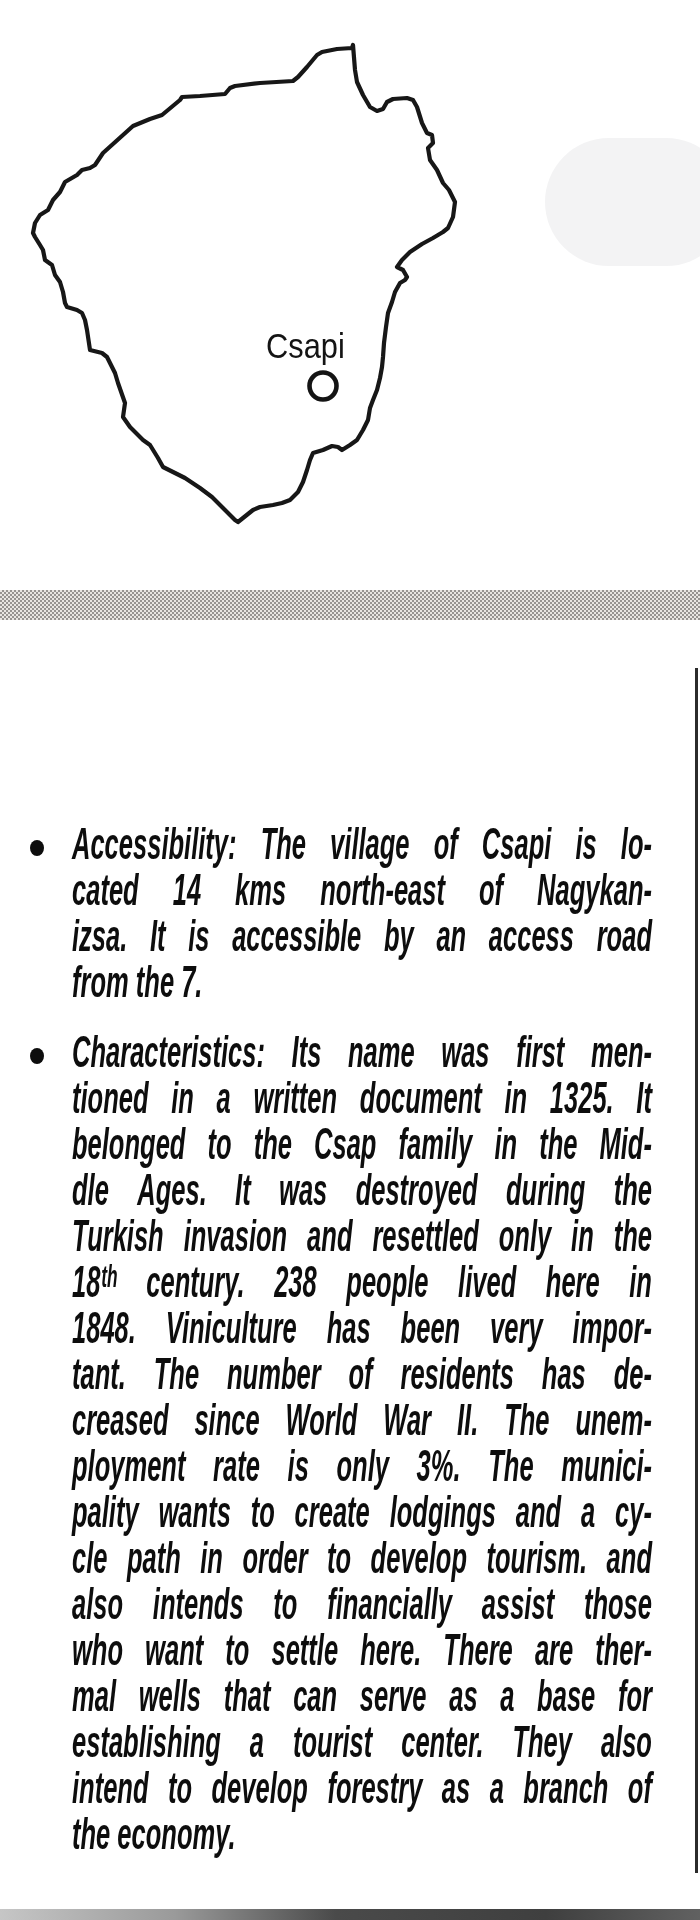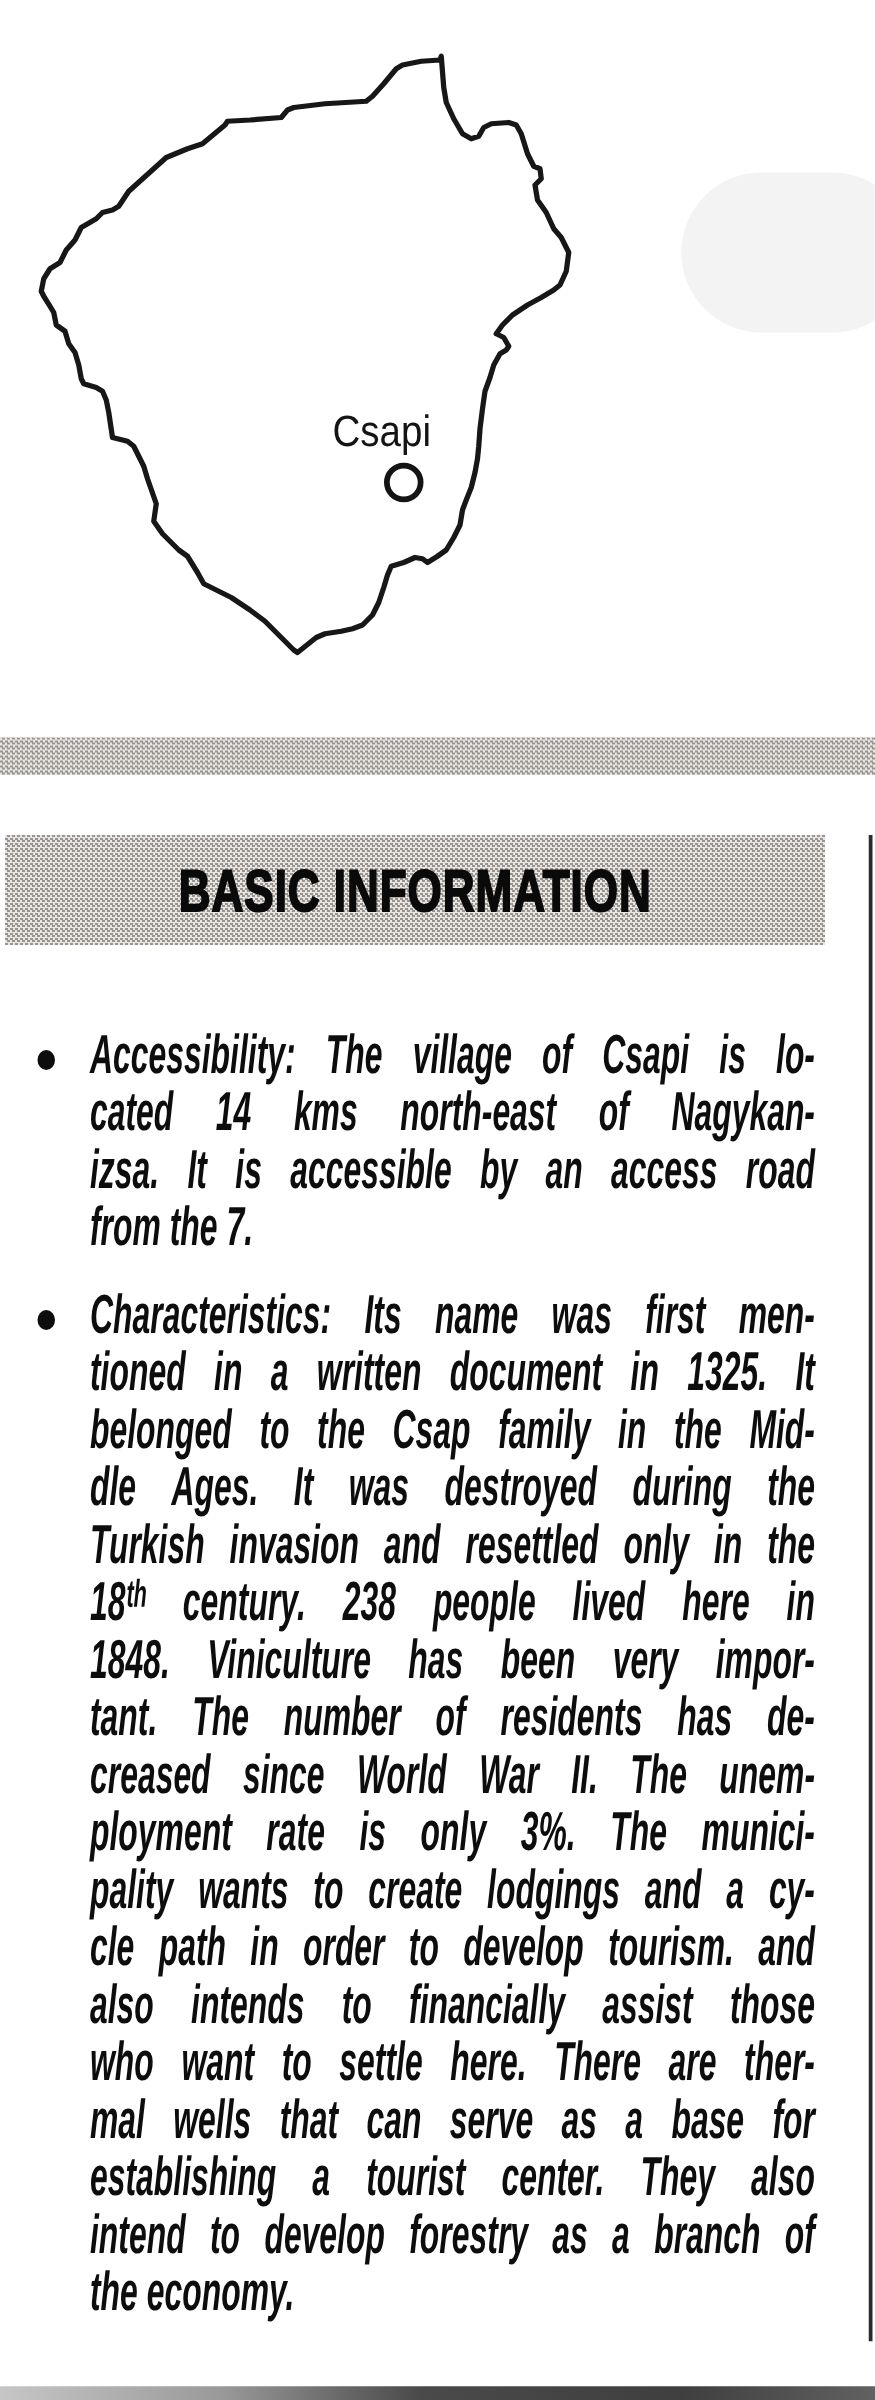--- a/index.html
+++ b/index.html
@@ -77,23 +77,20 @@
 
   <svg class="map-svg" width="500" height="560" viewBox="0 0 500 560">
     <path d="M33,233 L35,223 40,215 48,210 53,200 60,192 65,182 77,175 82,170 90,168 95,165 103,153 133,126 150,119 162,115 180,100 182,97 200,96 225,94 230,88 235,86 260,83 293,81 298,77 307,67 317,55 322,52 337,49 352,48 353,45 355,70 357,82 363,95 370,107 377,111 383,109 387,102 393,99 407,98 413,100 417,107 422,123 427,133 432,135 433,143 428,148 430,160 437,170 443,183 449,190 455,202 453,217 448,228 443,232 433,238 422,244 410,252 402,260 397,267 403,270 407,277 405,280 400,283 395,292 392,302 388,313 386,327 384,343 383,357 382,367 380,378 377,390 373,400 370,408 368,420 363,430 357,440 350,445 342,450 338,447 332,446 323,450 313,453 310,460 307,470 303,482 298,492 290,500 282,503 273,505 260,507 253,510 243,518 238,522 235,520 232,517 225,510 212,497 200,488 185,478 175,473 163,467 158,458 150,445 143,440 130,427 123,417 125,403 118,383 115,373 107,357 102,353 90,350 87,330 85,320 82,313 77,310 67,307 65,303 63,292 60,282 55,275 52,265 45,260 43,250 40,245 35,237 Z" fill="none" stroke="#171717" stroke-width="4.2" stroke-linejoin="round" stroke-linecap="round"></path>
     <circle cx="323" cy="386" r="13.5" fill="none" stroke="#141414" stroke-width="4.6"></circle>
   </svg>
 
   <div class="map-label">Csapi</div>
 
   <div class="divider-bar halftone"></div>
 
-  <div class="header-bar halftone">
-    <span class="header-text">BASIC INFORMATION</span>
-  </div>
 
   <div class="bullet-item b1">
     <span class="dot"></span>
     <div class="para">
         <div class="line just">
           <span>Accessibility:</span>
           <span>The</span>
           <span>village</span>
           <span>of</span>
           <span>Csapi</span>

